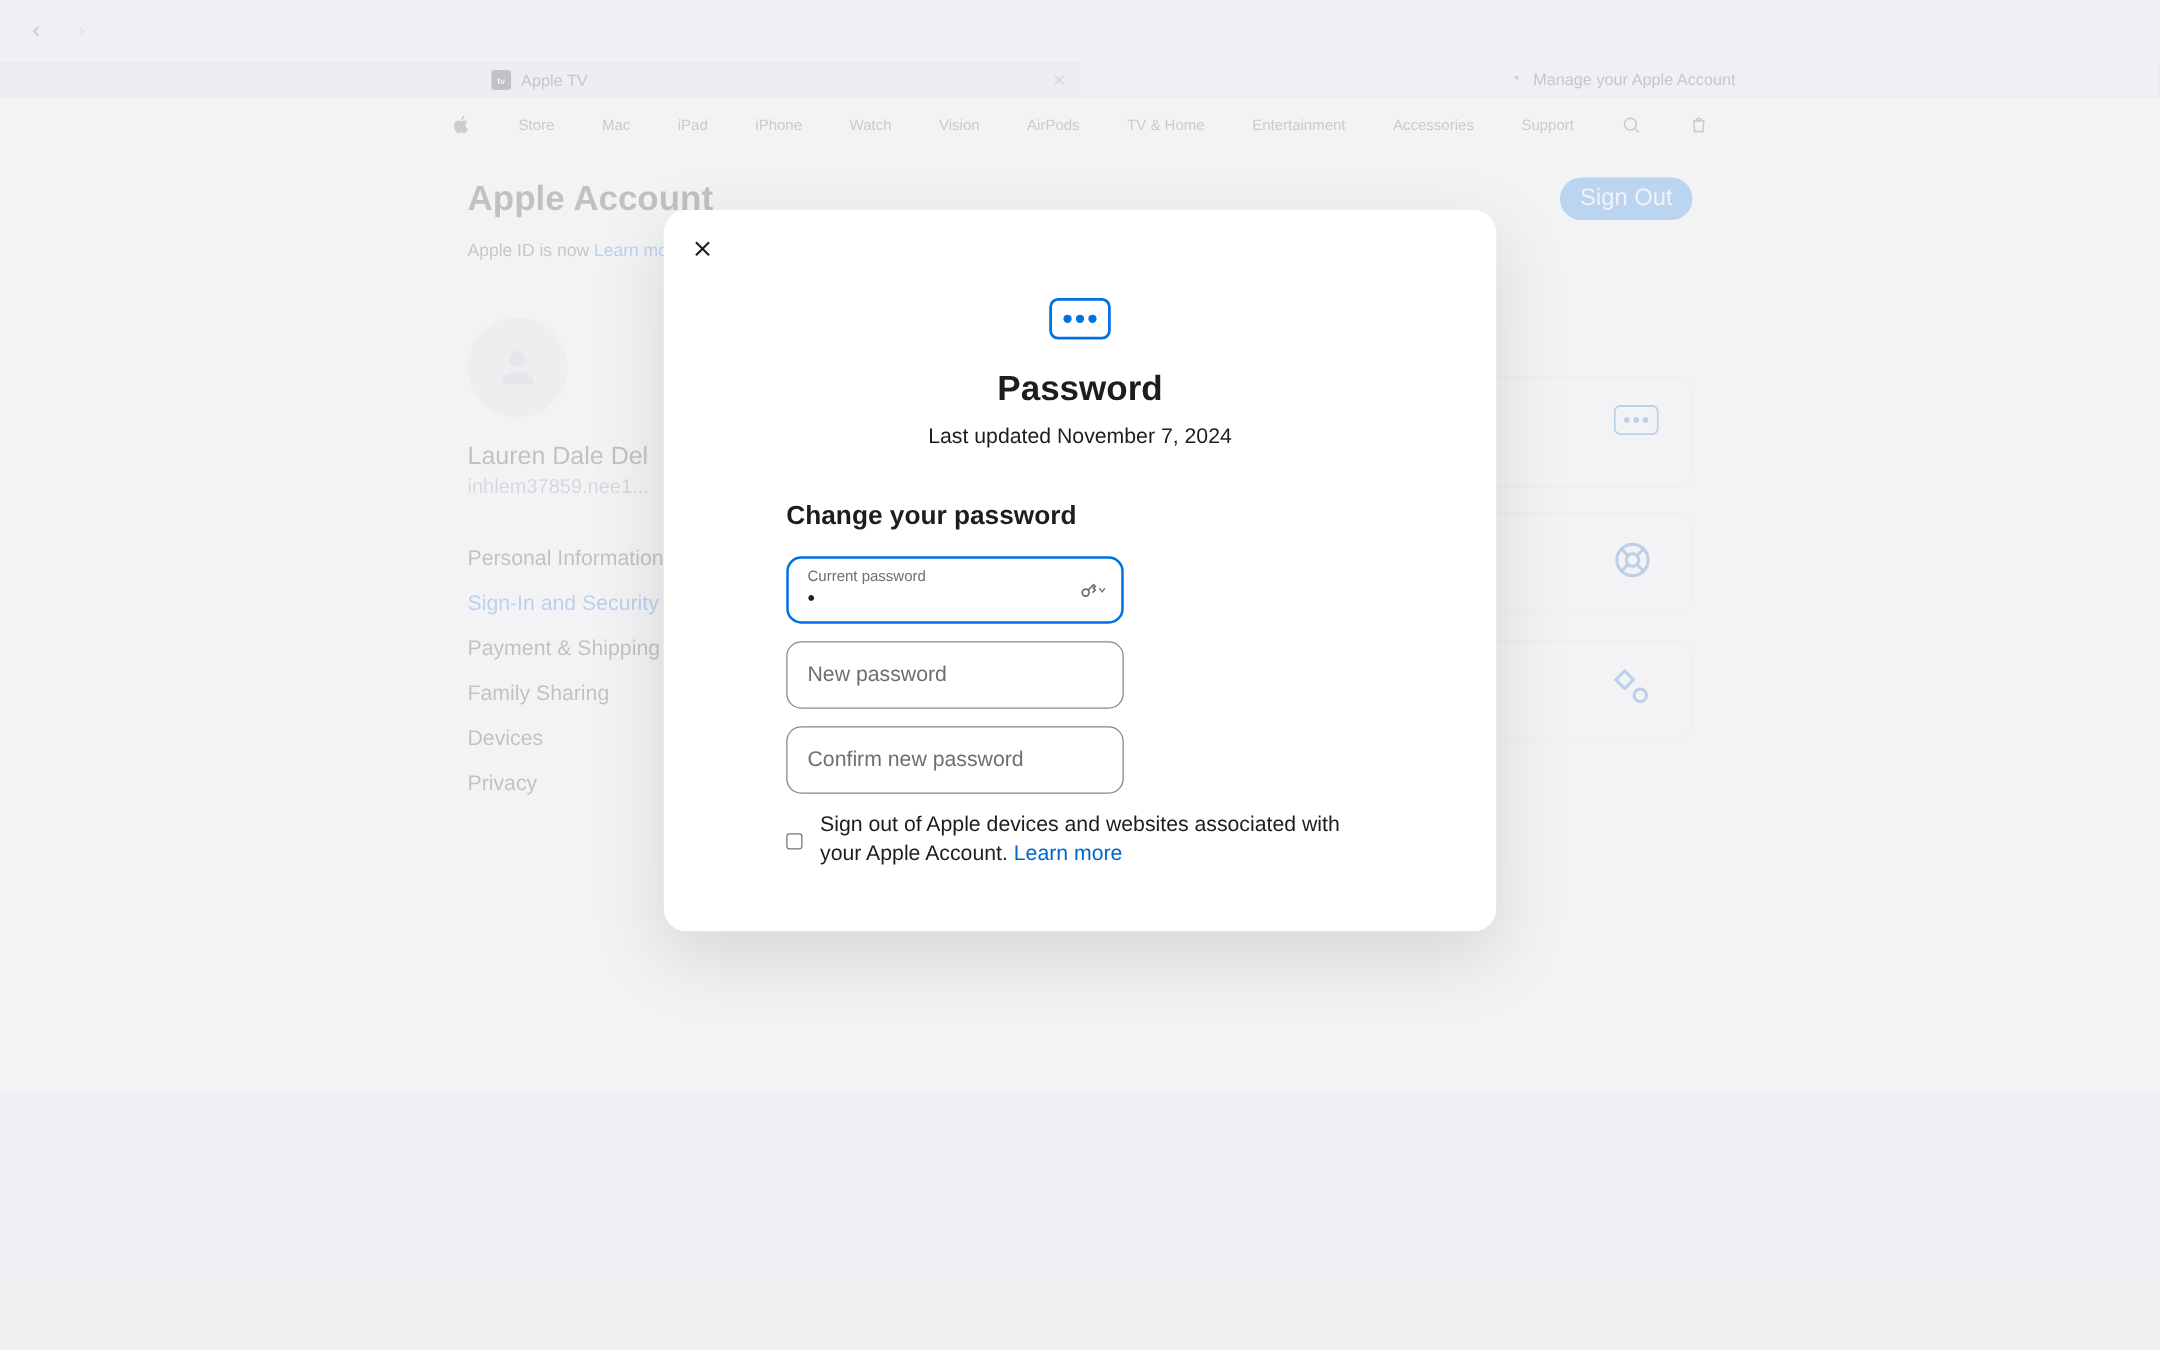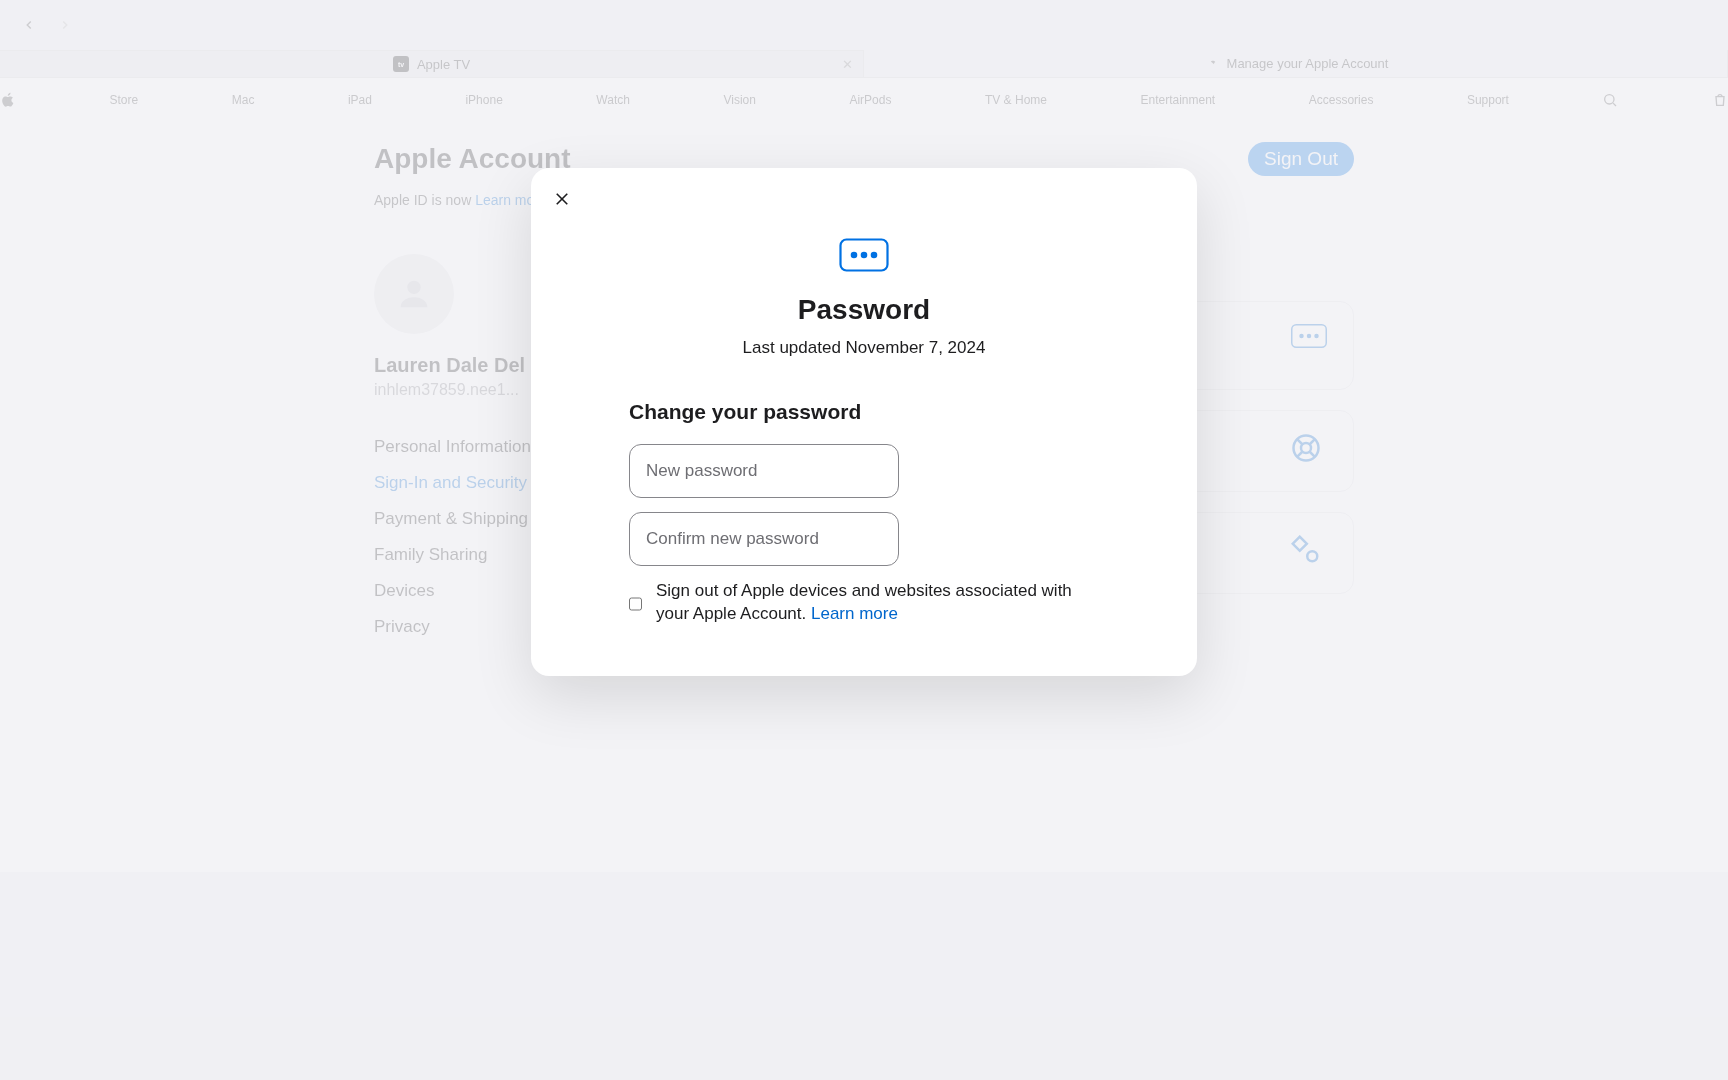--- a/index.html
+++ b/index.html
@@ -11,33 +11,33 @@
   .nav-btn { width: 18px; height: 18px; display: flex; align-items: center; justify-content: center; color: #555; cursor: pointer; }
   .nav-btn.disabled { color: #bdbdbd; }
   .tabs-row { height: 28px; display: flex; border-bottom: 1px solid #d8d8d8; }
   .tab { flex: 1; display: flex; align-items: center; justify-content: center; gap: 8px; font-size: 13px; color: #333; position: relative; border-right: 1px solid #d8d8d8; }
   .tab.active-tab { background: #e8e8ea; border-top: 1px solid #d8d8d8; }
   .tab-close { position: absolute; right: 10px; color: #888; font-size: 13px; cursor: pointer; }
   .tab-favicon { width: 16px; height: 16px; display: inline-flex; align-items: center; justify-content: center; }
 
   
   .page { position: absolute; top: 78px; left: 0; right: 0; bottom: 0; background: #ffffff; }
-  .global-nav { height: 44px; display: flex; align-items: center; justify-content: space-between; gap: 38px; font-size: 12px; color: #444; border-bottom: none; }
+  .global-nav { height: 44px; display: flex; align-items: center; justify-content: center; gap: 38px; font-size: 12px; color: #444; border-bottom: none; }
   .global-nav .apple-logo { width: 16px; height: 16px; }
   .global-nav .nav-icon { width: 16px; height: 16px; }
   .account-header { max-width: 980px; margin: 0 auto; padding: 20px 0 10px; display: flex; align-items: center; justify-content: space-between; }
   .account-header h1 { font-size: 28px; font-weight: 600; color: #1d1d1f; }
   .signout-btn { background: #0071e3; color: #fff; border: none; border-radius: 18px; padding: 6px 16px; font-size: 19px; cursor: pointer; }
   .notice { max-width: 980px; margin: 0 auto; font-size: 14px; color: #333; padding: 6px 0; }
   .notice a { color: #06c; }
 
   .content { max-width: 980px; margin: 40px auto 0; display: flex; gap: 80px; }
   .side { width: 260px; }
   .avatar-circle { width: 80px; height: 80px; border-radius: 50%; background: #e6e6e9; display: flex; align-items: center; justify-content: center; margin-bottom: 20px; }
-  .user-name { font-size: 20px; font-weight: 700; color: #1d1d1f; margin-bottom: 4px; }
+  .user-name { font-size: 20px; font-weight: 400; color: #1d1d1f; margin-bottom: 4px; }
   .user-sub { font-size: 16px; color: #86868b; margin-bottom: 30px; }
   .side-nav div { font-size: 17px; color: #1d1d1f; padding: 8px 0; cursor: pointer; }
   .side-nav div.sel { color: #06c; }
   .main { flex: 1; }
   .main p.hint { color: #1d1d1f; font-size: 15px; margin-bottom: 30px; }
   .card { border: 1px solid #e6e6e9; border-radius: 14px; padding: 22px 26px; display: flex; justify-content: space-between; align-items: flex-start; margin-bottom: 20px; }
   .card h3 { font-size: 18px; font-weight: 600; margin-bottom: 6px; }
   .card .sub { font-size: 14px; color: #6e6e73; }
   .card-icon { width: 36px; height: 36px; color: #06c; }
 
@@ -231,20 +231,33 @@
           <circle cx="35" cy="17" r="2.2" fill="#0071e3"></circle>
         </svg>
     </span>
     <div class="modal-title">Password</div>
     <div class="modal-sub">Last updated November 7, 2024</div>
 
     <div class="form-block">
       <div class="form-h">Change your password</div>
 
       <div class="fields">
+        <div class="field focused with-label">
+          <span class="float-label">Current password</span>
+          <input type="password" value="•" style="">
+          <span class="key-affordance">
+            <svg width="18" height="18" viewBox="0 0 24 24" fill="#6e6e73">
+                <circle cx="8" cy="15" r="4" fill="none" stroke="#6e6e73" stroke-width="2"></circle>
+                <path d="M11 12l6-6 2 2-2 2 2 2-3 3" fill="none" stroke="#6e6e73" stroke-width="2"></path>
+              </svg>
+            <svg width="8" height="8" viewBox="0 0 10 10" style="margin-left:-2px">
+                <polyline points="2,3 5,7 8,3" fill="none" stroke="#6e6e73" stroke-width="1.5"></polyline>
+              </svg>
+          </span>
+        </div>
 
         <div class="field">
           <span class="ph">New password</span>
         </div>
 
         <div class="field">
           <span class="ph">Confirm new password</span>
         </div>
       </div>
 

